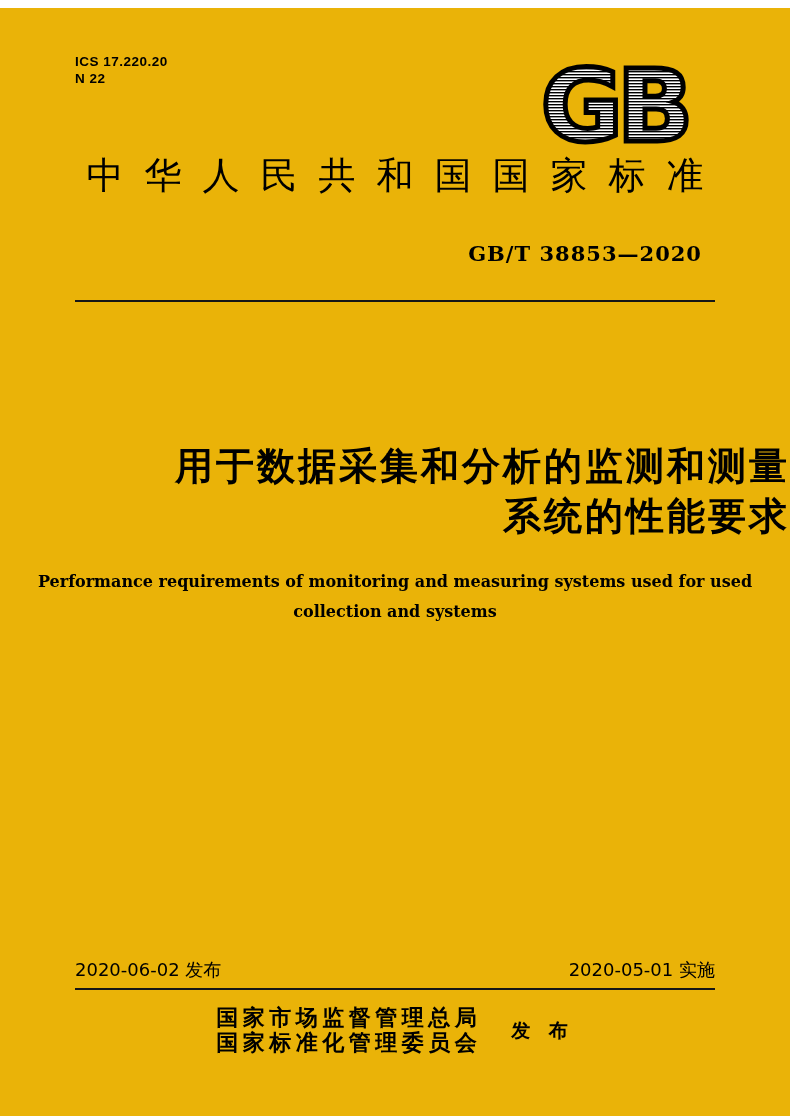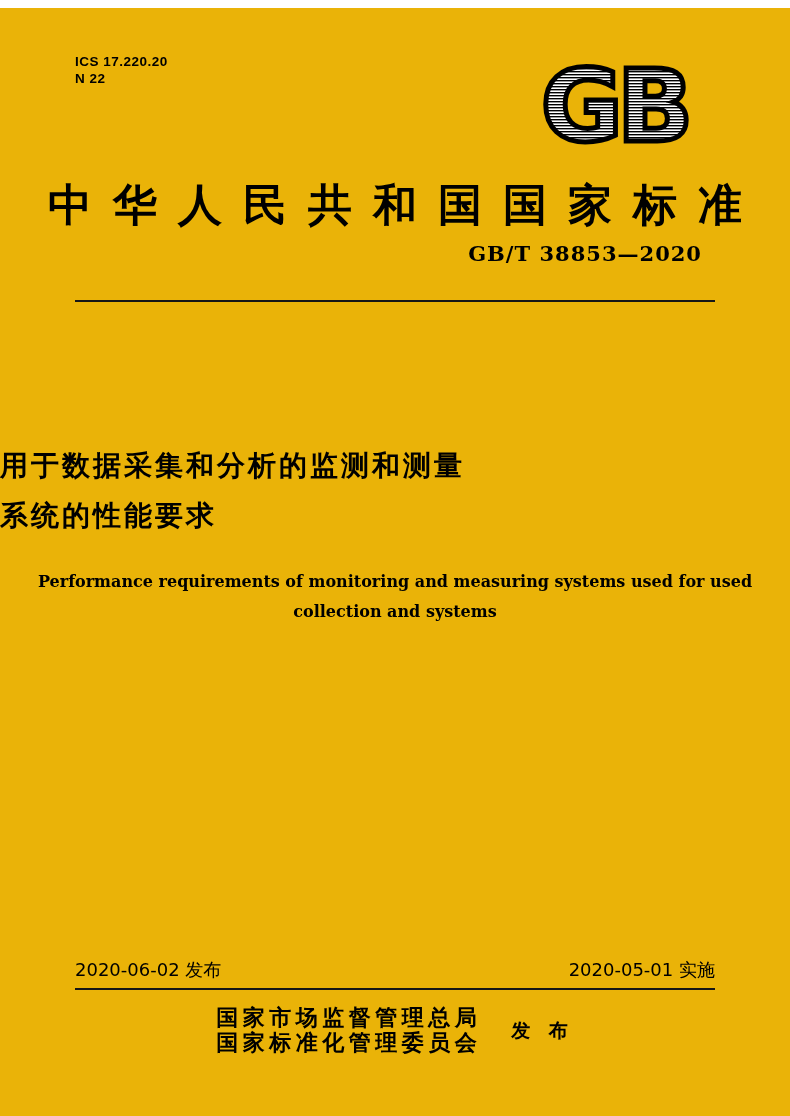--- a/index.html
+++ b/index.html
@@ -16,39 +16,39 @@
     position:absolute; left:75px; top:45px;
     font-family:"Liberation Sans", sans-serif;
     font-weight:bold; font-size:13.5px; line-height:17px;
     letter-spacing:0.5px;
   }
   .gb-logo {
     position:absolute; left:518px; top:54px;
     width:192px; height:91px;
   }
   .std-name {
-    position:absolute; left:0; top:172px; width:790px;
+    position:absolute; left:0; top:143px; width:790px;
     text-align:center; white-space:nowrap;
     font-family:"DejaVu Serif", serif;
-    font-weight:bold; font-size:44px; line-height:50px;
+    font-weight:normal; font-size:37px; line-height:50px;
     letter-spacing:21px; text-indent:21px;
   }
   .std-number {
     position:absolute; top:233px; right:88px;
     font-family:"DejaVu Serif", serif;
     font-weight:bold; font-size:21px;
     letter-spacing:1px;
   }
   .rule { position:absolute; left:75px; width:640px; height:2px; background:#161616; }
   .rule-top { top:292px; }
   .rule-bottom { top:980px; }
   .title-zh {
-    position:absolute; left:0; width:790px; text-align:left;
+    position:absolute; left:0; width:790px; text-align:right;
     font-family:"DejaVu Sans", sans-serif;
-    font-weight:bold; font-size:28px; line-height:42px;
+    font-weight:bold; font-size:38px; line-height:42px;
     letter-spacing:3px; white-space:nowrap;
   }
   .title-zh.l1 { top:437px; }
   .title-zh.l2 { top:487px; }
   .title-en {
     position:absolute; left:0; top:559px; width:790px;
     text-align:center;
     font-family:"DejaVu Serif", serif;
     font-weight:bold; font-size:16px; line-height:30px;
   }

